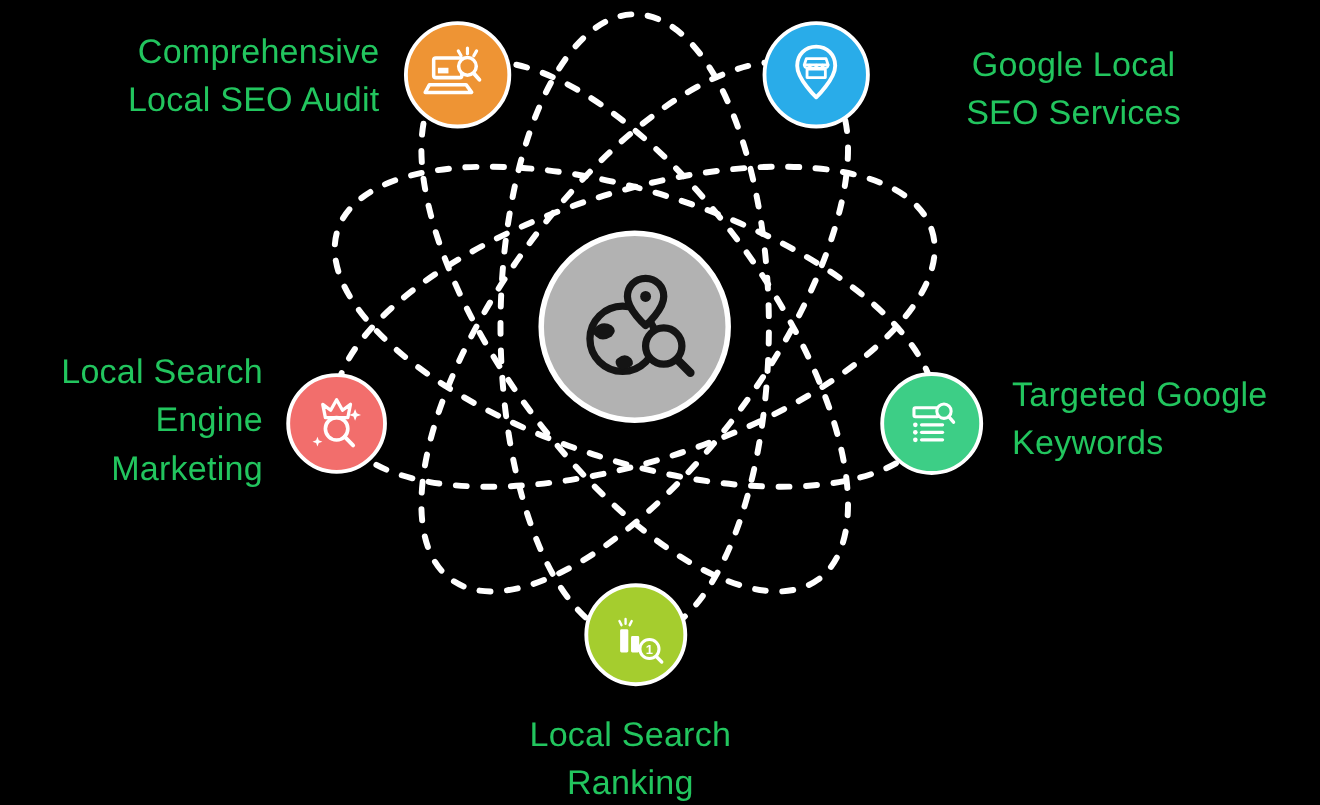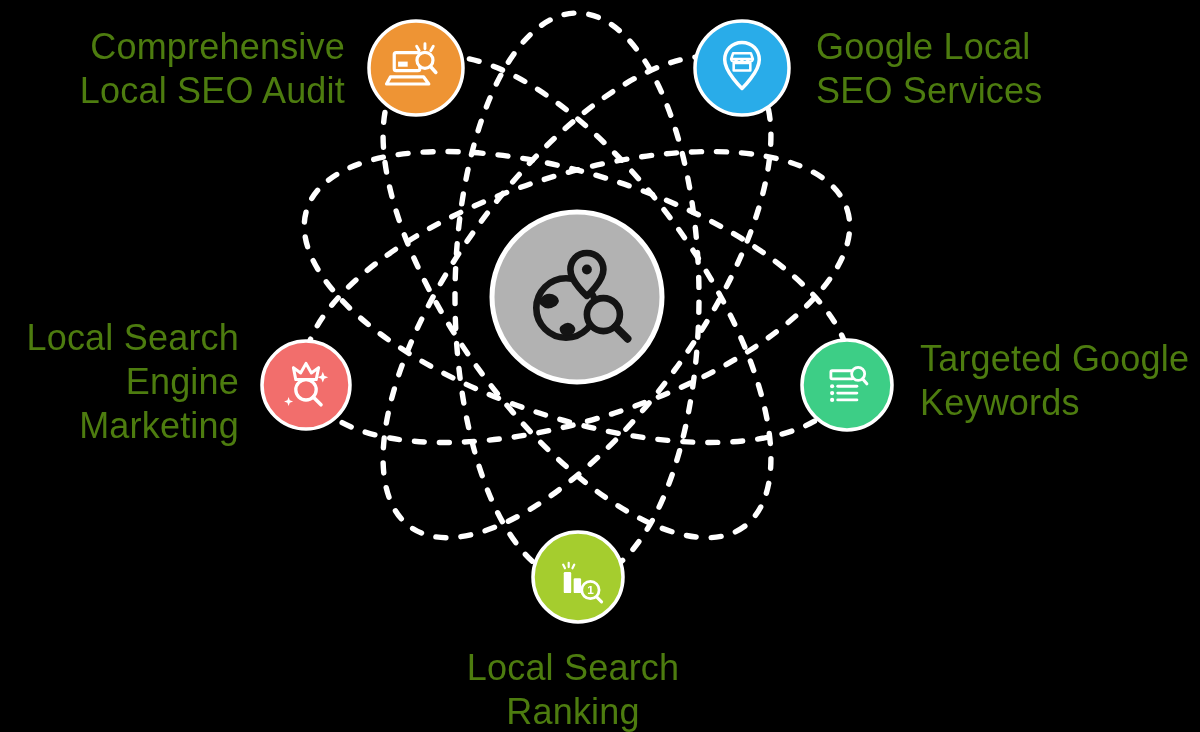--- a/index.html
+++ b/index.html
@@ -6,28 +6,28 @@
   .canvas{
     position:relative;
     width:1200px;height:732px;
     background:#000;
     overflow:hidden;
     font-family:"Liberation Sans", sans-serif;
   }
   .orbits-svg{position:absolute;left:0;top:0;}
   .node-label{
     position:absolute;
-    color:#4d7c0f;
-    font-size:36px;
+    color:#22c55e;
+    font-size:31px;
     line-height:44px;
     white-space:pre-line;
     letter-spacing:0.2px;
   }
   .label-audit{left:45px;top:25px;width:300px;text-align:right;}
-  .label-google{left:816px;top:25px;width:320px;text-align:left;}
+  .label-google{left:816px;top:37px;width:320px;text-align:center;}
   .label-marketing{left:0px;top:316px;width:239px;text-align:right;}
   .label-keywords{left:920px;top:337px;width:280px;text-align:left;}
   .label-ranking{left:423px;top:646px;width:300px;text-align:center;}
 </style>
 </head>
 <body>
 
 <div class="canvas">
 
   <svg class="orbits-svg" width="1200" height="732" viewBox="0 0 1200 732">

